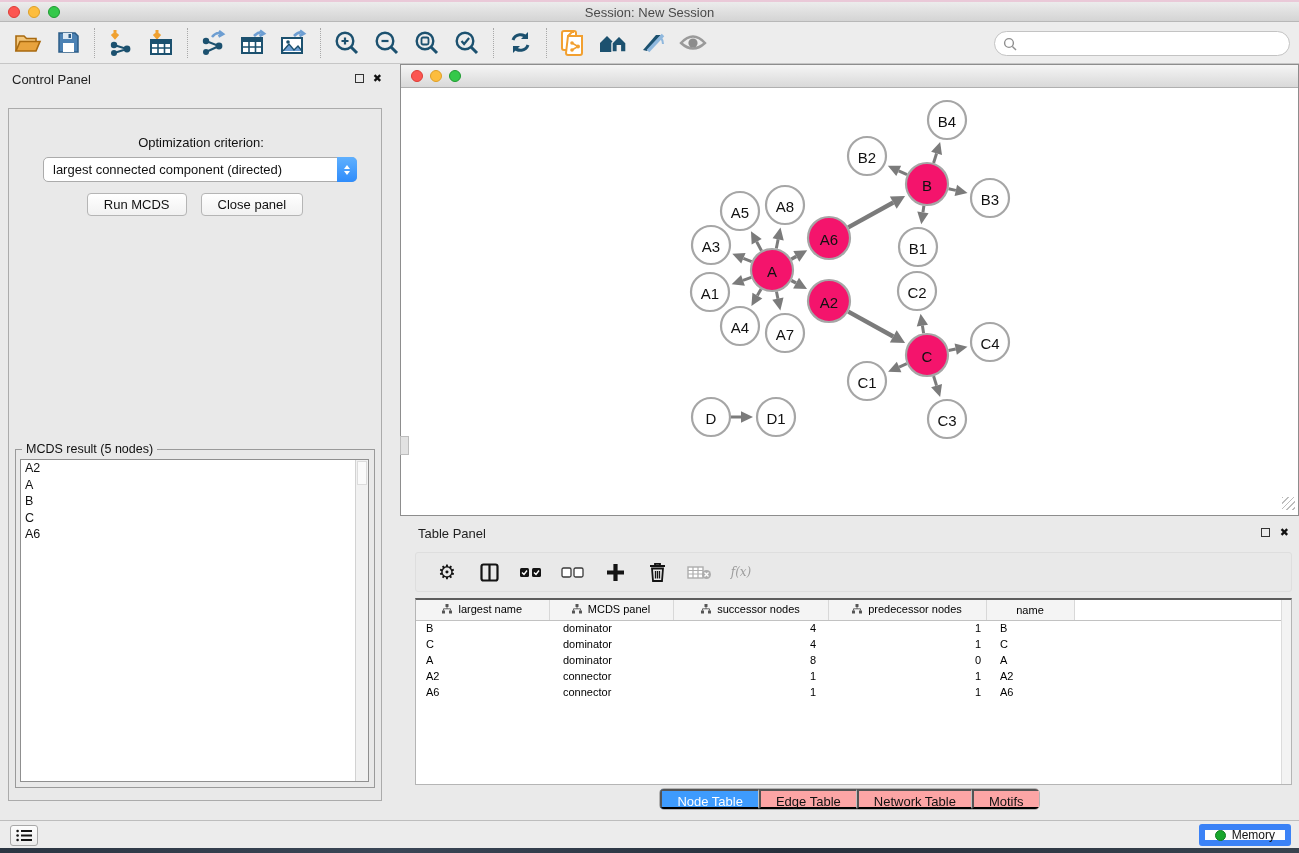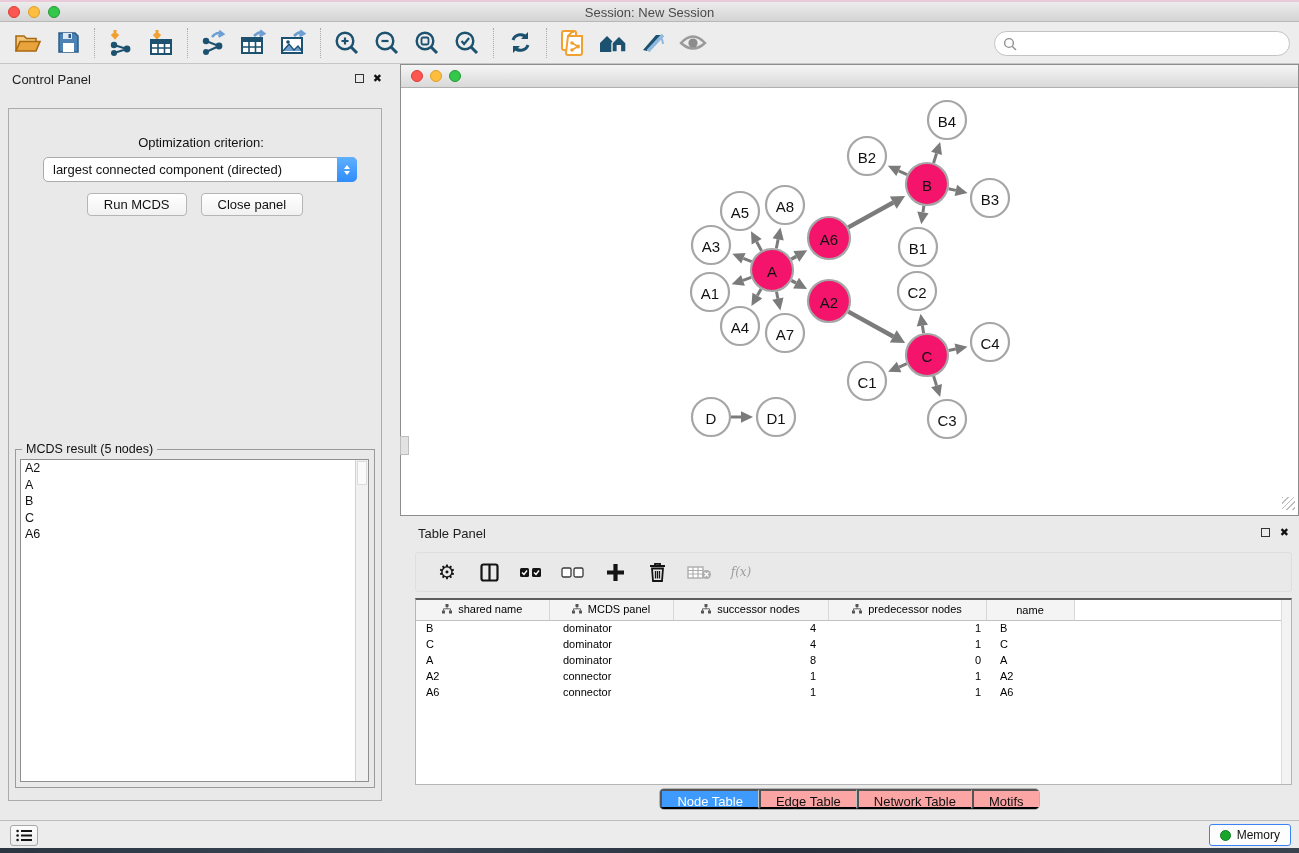--- a/index.html
+++ b/index.html
@@ -118,21 +118,21 @@
   .seg-tab:last-child { border-right:none; }
   .seg-tab.active { background:#3e9bfd; color:#fff; }
 
   
   .statusbar { position:absolute; left:0; top:820px; width:1299px; height:28px; background:#ececec;
     border-top:1px solid #bdbdbd; }
   .list-btn { position:absolute; left:10px; top:4px; width:28px; height:21px;
     background:linear-gradient(#fdfdfd,#ededed); border:1px solid #a8a8a8; border-radius:3px;
     display:flex; align-items:center; justify-content:center; }
   .memory-btn { position:absolute; right:8px; top:3px; height:22px; background:#fdfdfd;
-    border:1px solid #3b82f6; border-radius:3px; display:flex; align-items:center; gap:6px;
+    border:6px solid #3b82f6; border-radius:3px; display:flex; align-items:center; gap:6px;
     padding:0 10px; font-size:12px; color:#111; }
   .mem-dot { width:11px; height:11px; border-radius:50%; background:#17a62b; border:1px solid #0f7d20; }
 
   .bottom-strip { position:absolute; left:0; top:848px; width:1299px; height:5px;
     background:linear-gradient(90deg,#2b3542,#3a4656 30%,#27303c 60%,#38434f); }
 </style>
 </head>
 <body>
 
 <div class="app">
@@ -483,21 +483,21 @@
         </colgroup>
         <thead>
           <tr>
             <th><span class="hdr-inner">
               <svg width="10" height="10" viewBox="0 0 10 10">
                     <rect x="3.5" y="0" width="3" height="3" fill="#555"></rect>
                     <rect x="0" y="6.5" width="3" height="3" fill="#555"></rect>
                     <rect x="7" y="6.5" width="3" height="3" fill="#555"></rect>
                     <path d="M5 3 v1.8 M1.5 6.5 V4.8 h7 V6.5" stroke="#555" stroke-width="0.9" fill="none"></path>
                   </svg>
-              <span>shared name</span>
+              <span>largest name</span>
                 </span></th>
             <th><span class="hdr-inner">
               <svg width="10" height="10" viewBox="0 0 10 10">
                     <rect x="3.5" y="0" width="3" height="3" fill="#555"></rect>
                     <rect x="0" y="6.5" width="3" height="3" fill="#555"></rect>
                     <rect x="7" y="6.5" width="3" height="3" fill="#555"></rect>
                     <path d="M5 3 v1.8 M1.5 6.5 V4.8 h7 V6.5" stroke="#555" stroke-width="0.9" fill="none"></path>
                   </svg>
               <span>MCDS panel</span>
                 </span></th>

